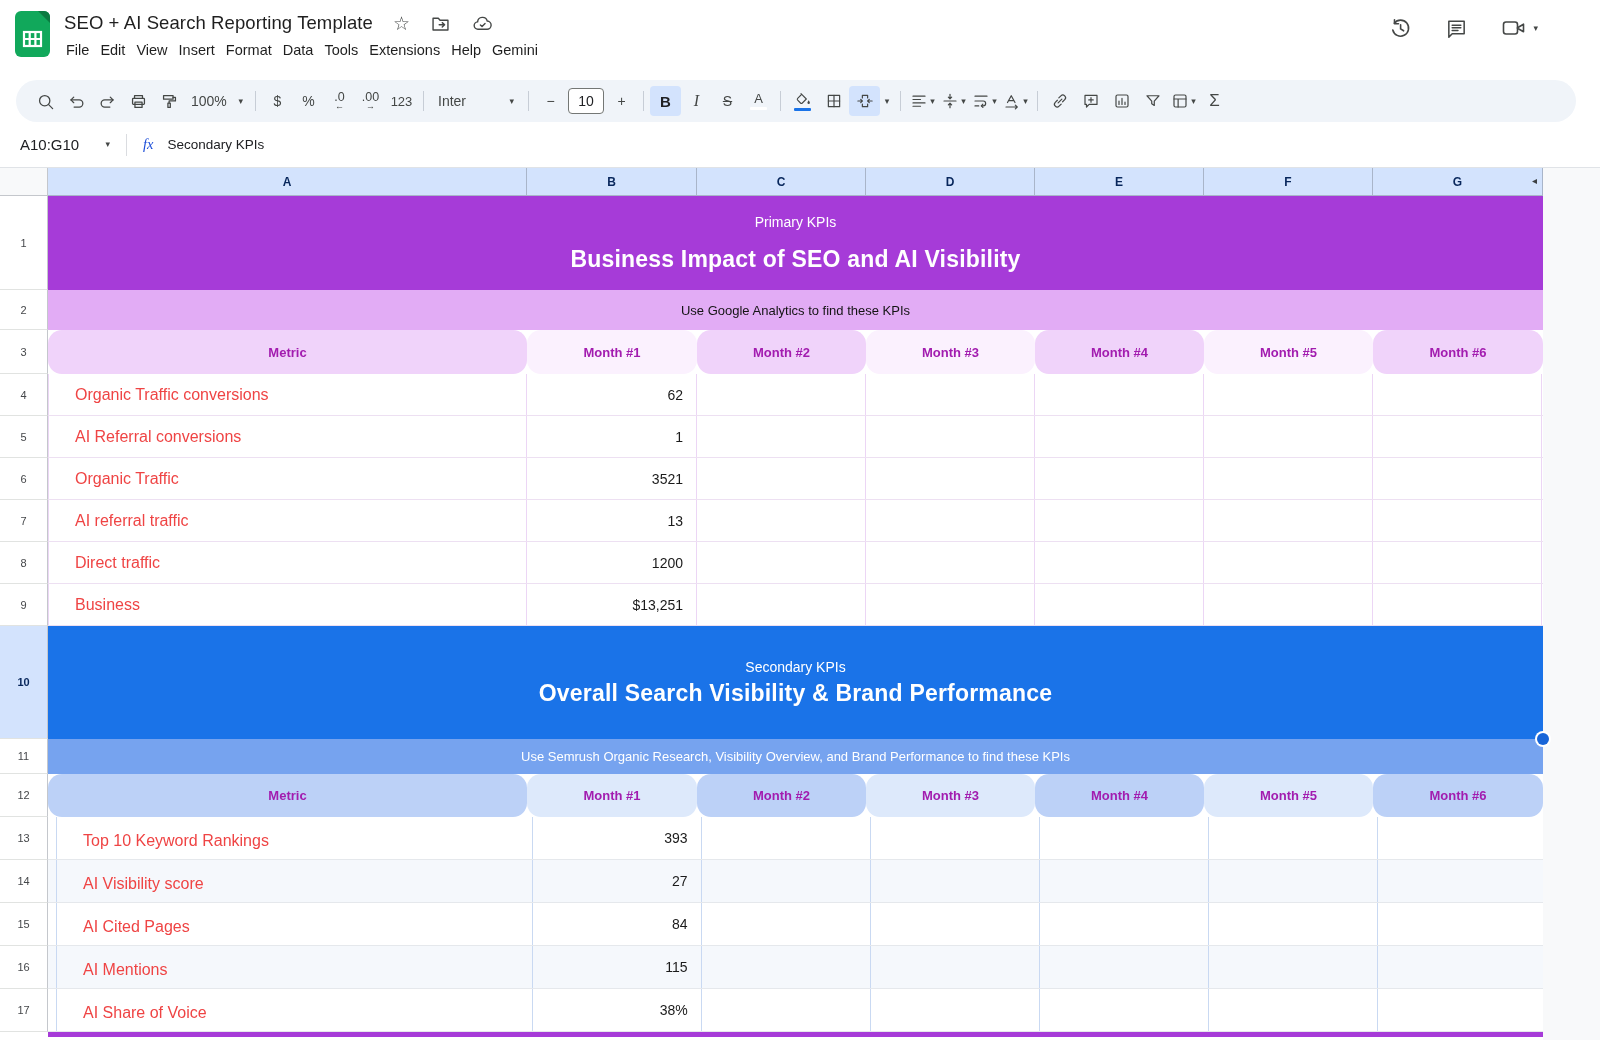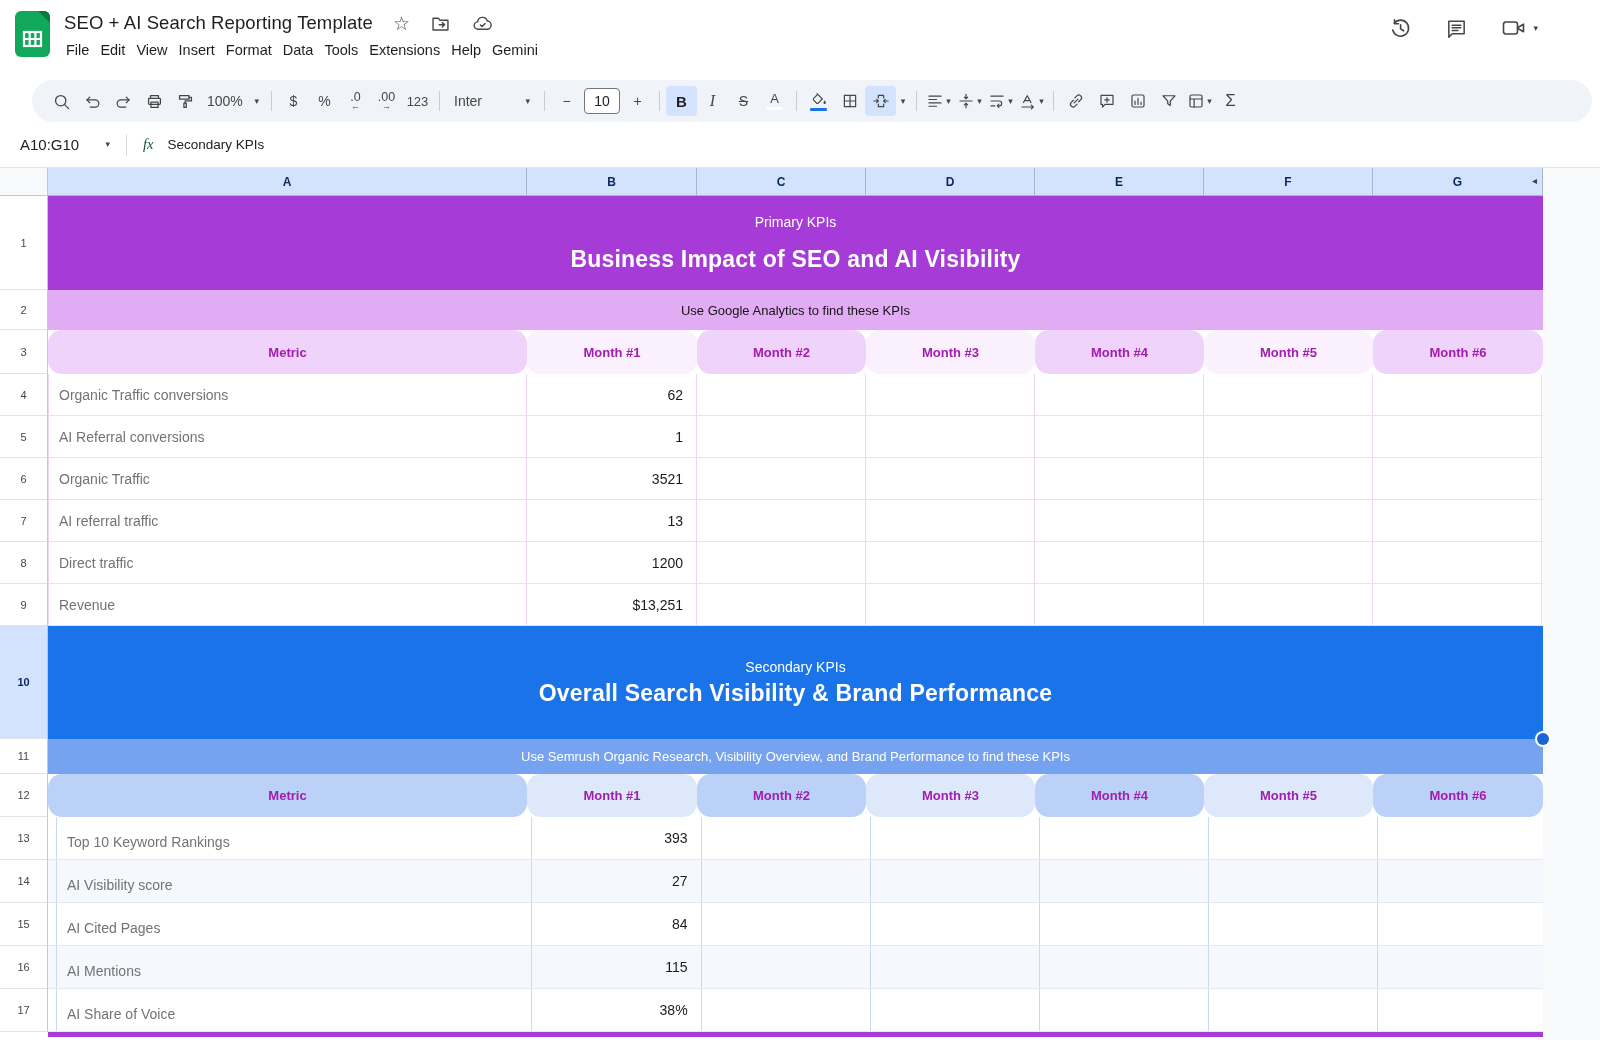--- a/index.html
+++ b/index.html
@@ -18,21 +18,21 @@
   .sheets-logo .fold { position:absolute; right:0; top:0; width:12px; height:12px;
     background:#0B7A41; border-radius:0 6px 0 0; clip-path:polygon(0 0,100% 0,100% 100%); }
   .titlebox { position:absolute; left:64px; top:12px; display:flex; align-items:center; gap:20px; }
   .doc-title { font-size:18.5px; font-weight:500; color:#1f1f1f; letter-spacing:.1px; }
   .star { font-size:19px; color:#444746; line-height:1; }
   .menubar { position:absolute; left:66px; top:42px; display:flex; gap:11px; }
   .menu-item { font-size:14.5px; color:#1f1f1f; }
   .topbar-right { position:absolute; right:62px; top:16px; display:flex; align-items:center; gap:33px; }
 
   
-  .toolbar { position:absolute; left:32px; top:80px; width:1560px; height:42px;
+  .toolbar { position:absolute; left:16px; top:80px; width:1560px; height:42px;
     background:#F0F4F9; border-radius:21px; display:flex; align-items:center; padding:0 14px; }
   .tb { min-width:31px; height:30px; display:flex; align-items:center; justify-content:center;
     border-radius:4px; color:#444746; font-size:14px; gap:2px; }
   .tb.active { background:#D3E3FD; }
   .sep { width:1px; height:20px; background:#C7CDD6; margin:0 6px; flex:0 0 1px; }
   .caret { font-size:9px; color:#444746; line-height:1; }
   .tb-zoom { width:64px; justify-content:space-between; padding:0 6px; }
   .tb-font { width:92px; justify-content:space-between; padding:0 8px; }
   .fontsize-box { width:36px; height:26px; border:1px solid #747775; border-radius:4px;
     background:#fff; display:flex; align-items:center; justify-content:center; font-size:14px; color:#202124; margin:0 2px; }
@@ -44,21 +44,21 @@
   .num-fmt { font-size:13px; letter-spacing:0; }
   .dec { display:flex; flex-direction:column; align-items:center; line-height:1; font-size:12.5px; }
   .dec small { font-size:9px; margin-top:-1px; }
 
   
   .fbar { position:absolute; left:0; top:122px; width:1600px; height:46px; background:#fff;
     border-bottom:1px solid #E0E3E7; display:flex; align-items:center; }
   .namebox { width:106px; margin-left:12px; display:flex; align-items:center; justify-content:space-between; padding:0 8px; }
   .namebox .rng { font-size:15px; color:#202124; }
   .fb-sep { width:1px; height:22px; background:#DADCE0; margin:0 8px; }
-  .fx { font-family:"Liberation Serif",serif; font-style:italic; font-size:14.5px; color:#14532d; margin:0 14px 0 8px; }
+  .fx { font-family:"Liberation Serif",serif; font-style:italic; font-size:14.5px; color:#1d4ed8; margin:0 14px 0 8px; }
   .fb-value { font-size:13.5px; color:#202124; }
 
   
   .grid { position:absolute; left:0; top:168px; width:1600px; height:872px; background:#fff; }
   .corner { position:absolute; left:0; top:0; width:48px; height:28px; background:#F8F9FA;
     border-right:1px solid #C4C7CC; border-bottom:1px solid #C4C7CC; }
   .colheads { position:absolute; left:48px; top:0; height:28px; display:flex; }
   .ch { height:28px; background:#D3E3FD; border-right:1px solid #A9B5C9; border-bottom:1px solid #A9B5C9;
     display:flex; align-items:center; justify-content:center;
     font-size:12px; font-weight:700; color:#08275C; position:relative; }
@@ -76,21 +76,21 @@
 
   .banner { display:flex; flex-direction:column; align-items:center; justify-content:center; gap:5px; color:#fff; }
   .banner .lbl { font-size:14px; font-weight:500; }
   .banner .ttl { font-size:23px; font-weight:700; letter-spacing:.2px; }
   .note { display:flex; align-items:center; justify-content:center; font-size:13px; font-weight:500; }
 
   .hdr-row { display:flex; }
   .hdr-cell { display:flex; align-items:center; justify-content:center; font-size:13px; font-weight:700; color:#a21caf;border-radius:14px; }
 
   .data-row { display:flex; }
-  .cell-metric { padding-left:10px; display:flex; align-items:center; font-size:14px; color:#737373; }
+  .cell-metric { padding-left:26px; display:flex; align-items:center; font-size:16px; color:#ef4444; }
   .cell-val { padding-right:13px; display:flex; align-items:center; justify-content:flex-end; font-size:14px; color:#1b1b1b; }
 
   
   .r1 { height:94px; background:#A63BD8;gap:16px; }
   .r2 { height:40px; background:#E2ACF5; color:#141414; }
   .r3 { height:44px; }
   .p-dark  { background:#F0D3FA; }
   .p-light { background:#FBF1FE; }
   .p-row { height:42px; border-bottom:1px solid #EDE0F2; background:#fff; }
   .p-row .cell-metric { border-right:1px solid #ECD6F5; border-left:1px solid #ECD6F5; }
@@ -425,21 +425,21 @@
       <div class="cell-metric cwA">AI referral traffic</div>
       <div class="cell-val cwB">13</div>
       <div class="p-empty"></div>
     </div>
     <div class="p-row data-row">
       <div class="cell-metric cwA">Direct traffic</div>
       <div class="cell-val cwB">1200</div>
       <div class="p-empty"></div>
     </div>
     <div class="p-row data-row">
-      <div class="cell-metric cwA">Revenue</div>
+      <div class="cell-metric cwA">Business</div>
       <div class="cell-val cwB">$13,251</div>
       <div class="p-empty"></div>
     </div>
 
     <div class="r10 banner">
       <div class="lbl">Secondary KPIs</div>
       <div class="ttl">Overall Search Visibility &amp; Brand Performance</div>
     </div>
 
     <div class="r11 note">Use Semrush Organic Research, Visibility Overview, and Brand Performance to find these KPIs</div>

